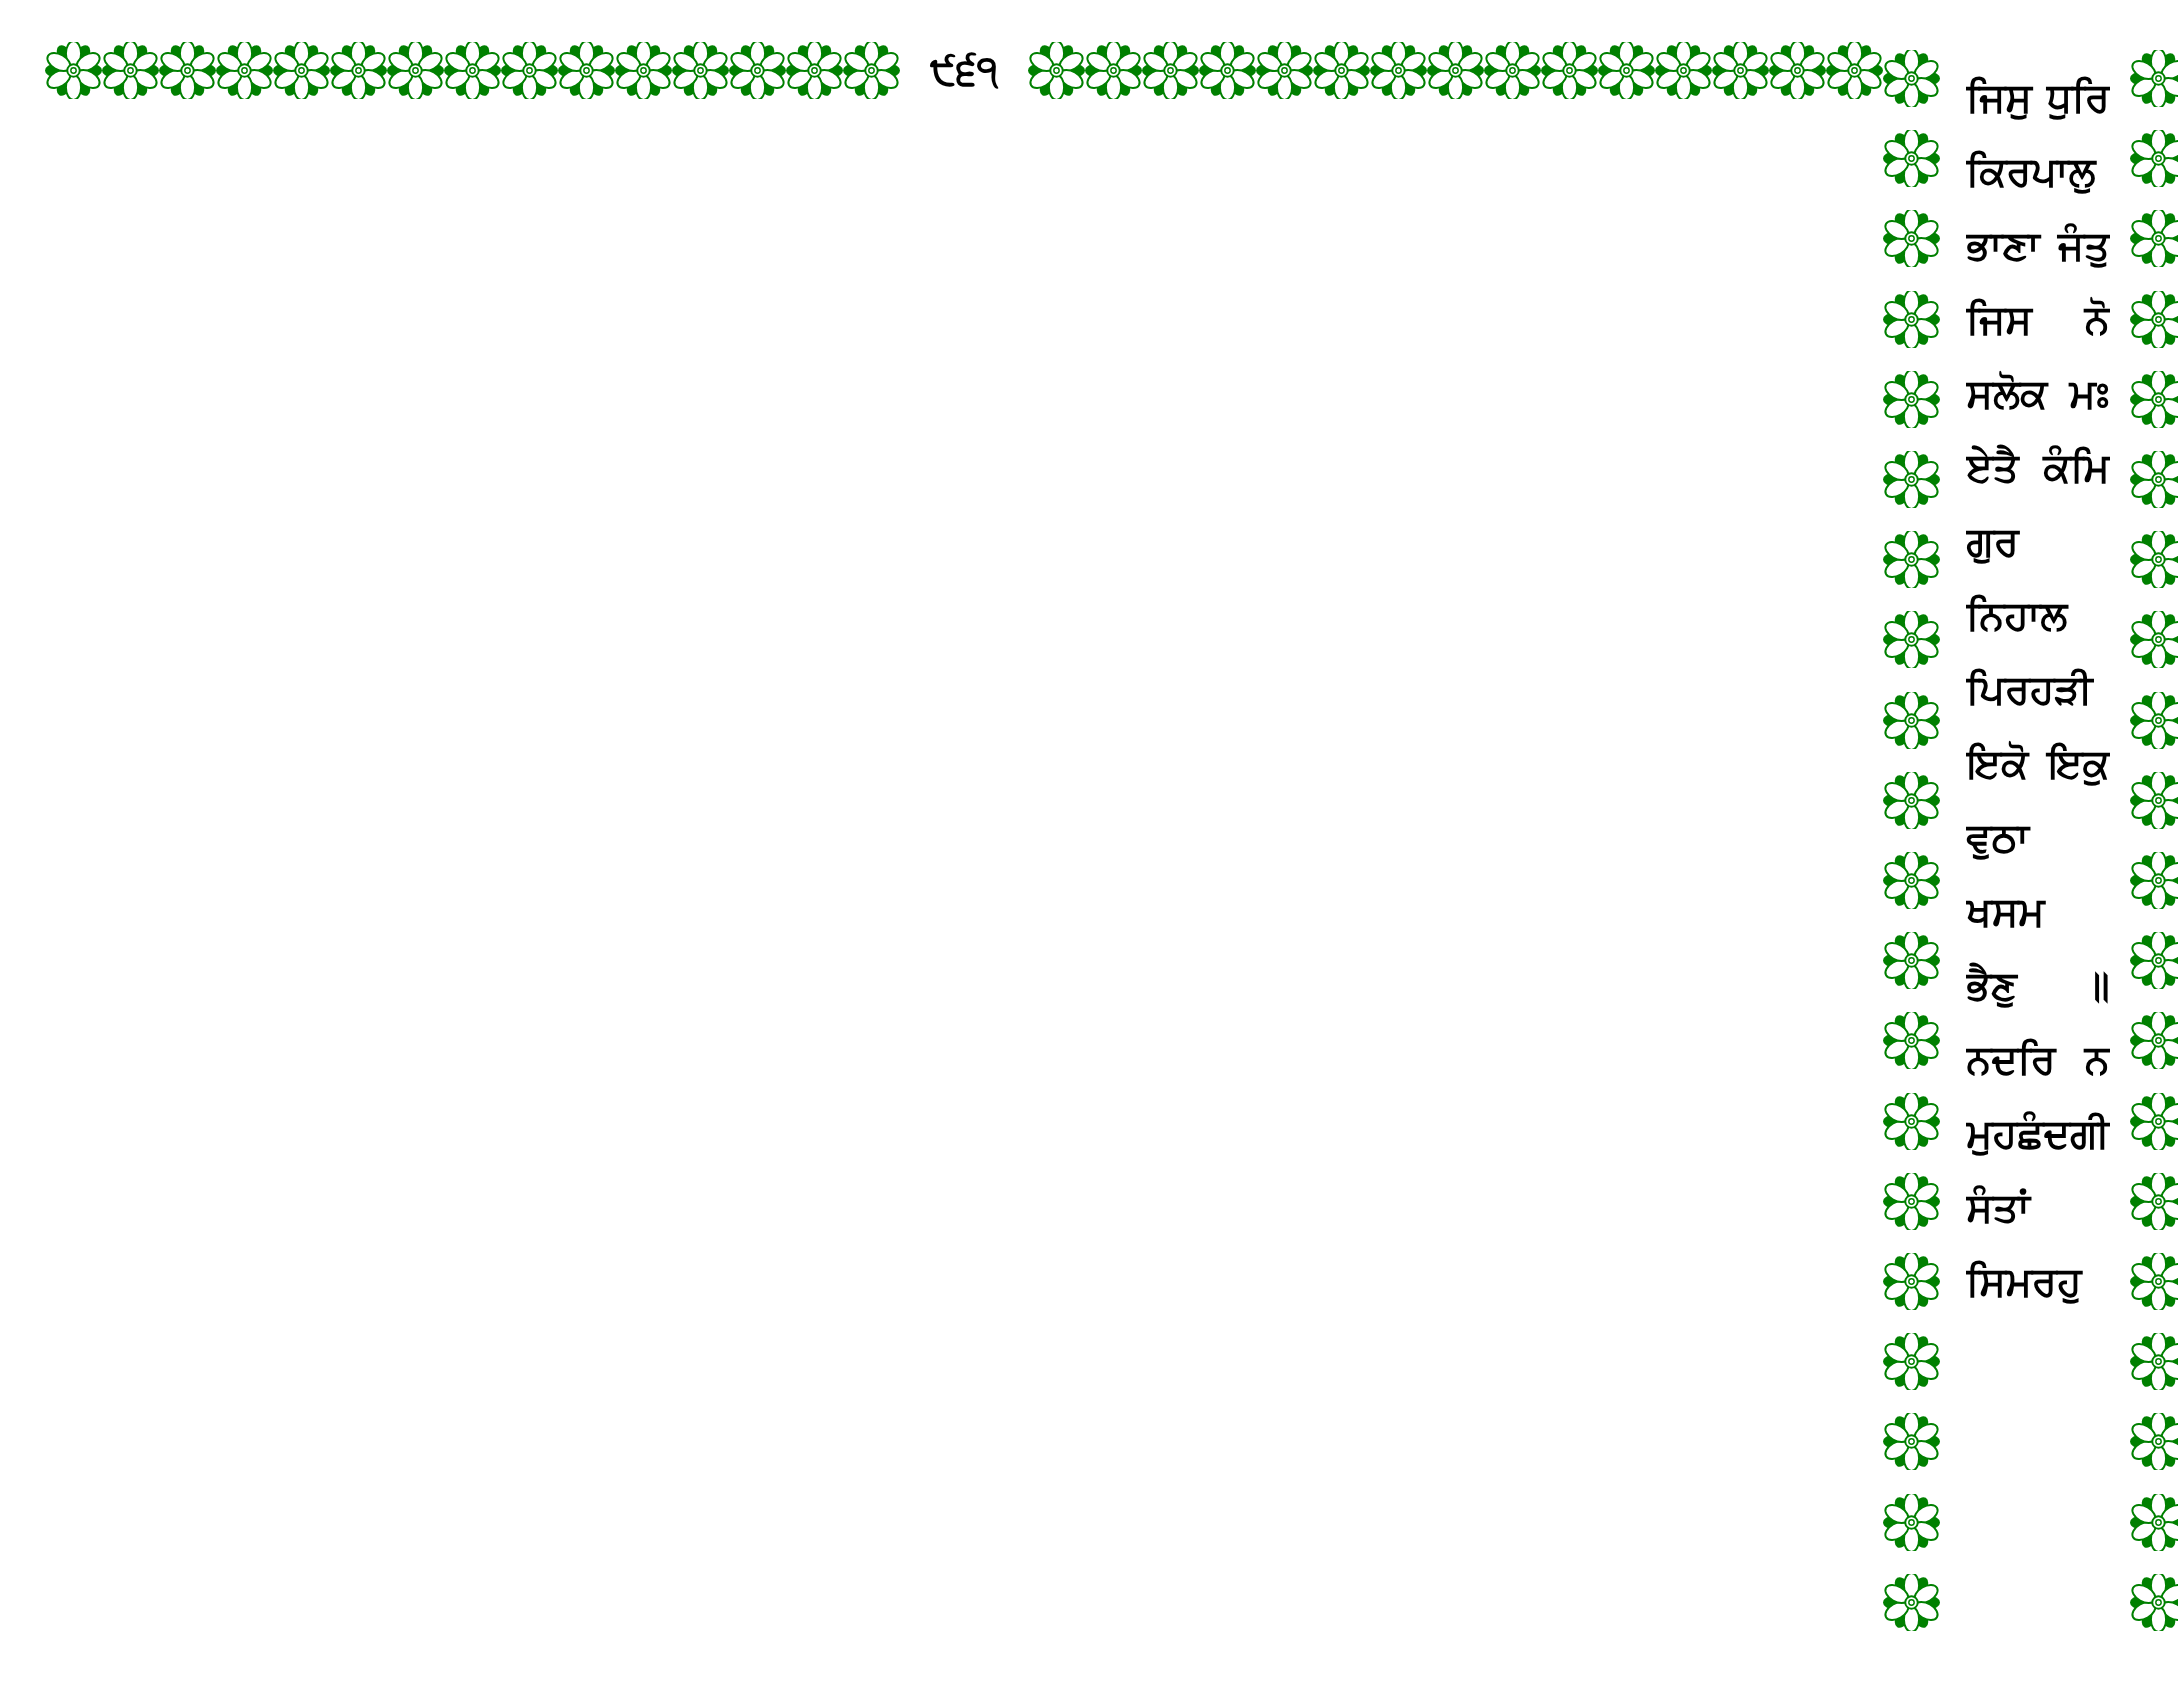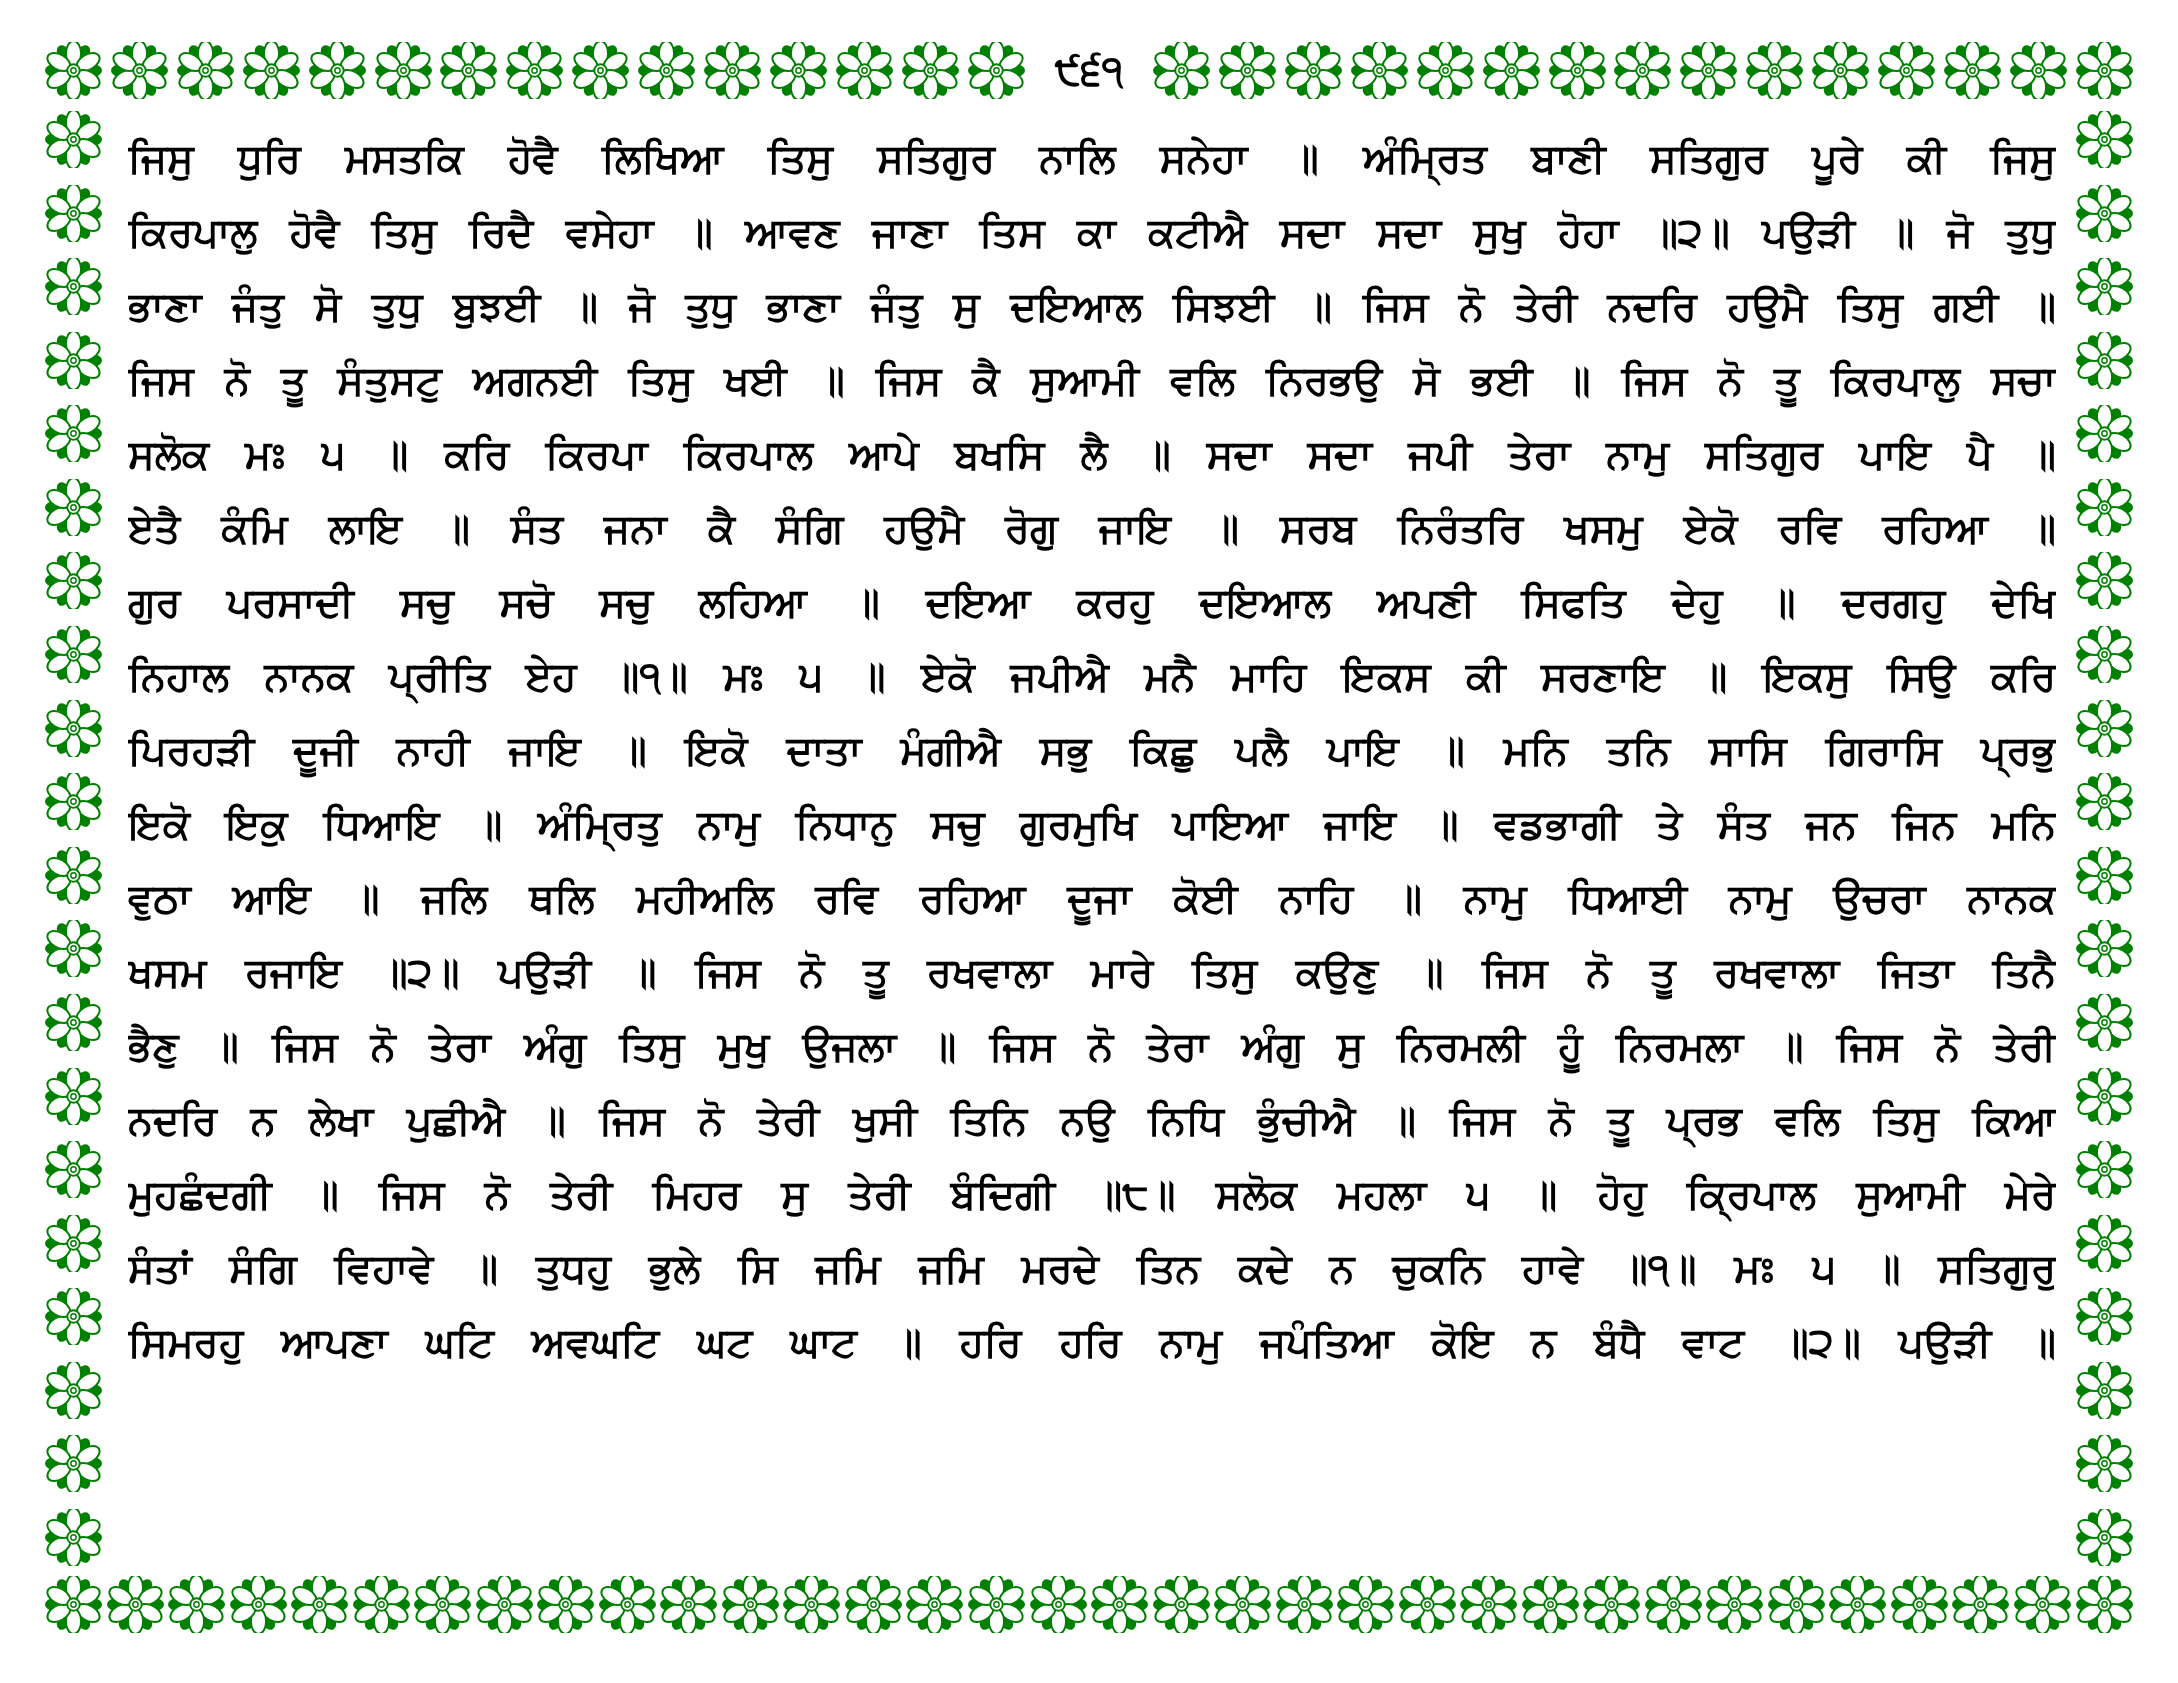--- a/index.html
+++ b/index.html
@@ -4,21 +4,21 @@
 <style>
   :root{
     --border-green:#008000;
     --ink:#000000;
     --paper:#ffffff;
   }
   html,body{margin:0;padding:0;background:var(--paper);}
   .page{
     width:2178px;height:1683px;box-sizing:border-box;
     background:var(--paper);color:var(--ink);
-    display:flex;flex-direction:column;
+    display:flex;flex-direction:row;
     padding:40px 45px 48px 45px;
     font-family:"DejaVu Sans",sans-serif;
     overflow:hidden;
   }
   
   .flower{width:57px;height:57px;display:block;color:var(--border-green);flex:0 0 auto;}
   .border-top{display:flex;align-items:center;height:61px;flex:0 0 auto;}
   .border-top .flower-row{display:flex;justify-content:space-between;align-items:center;flex:1 1 0;}
   .page-number{
     font-size:40px;font-weight:700;line-height:57px;

